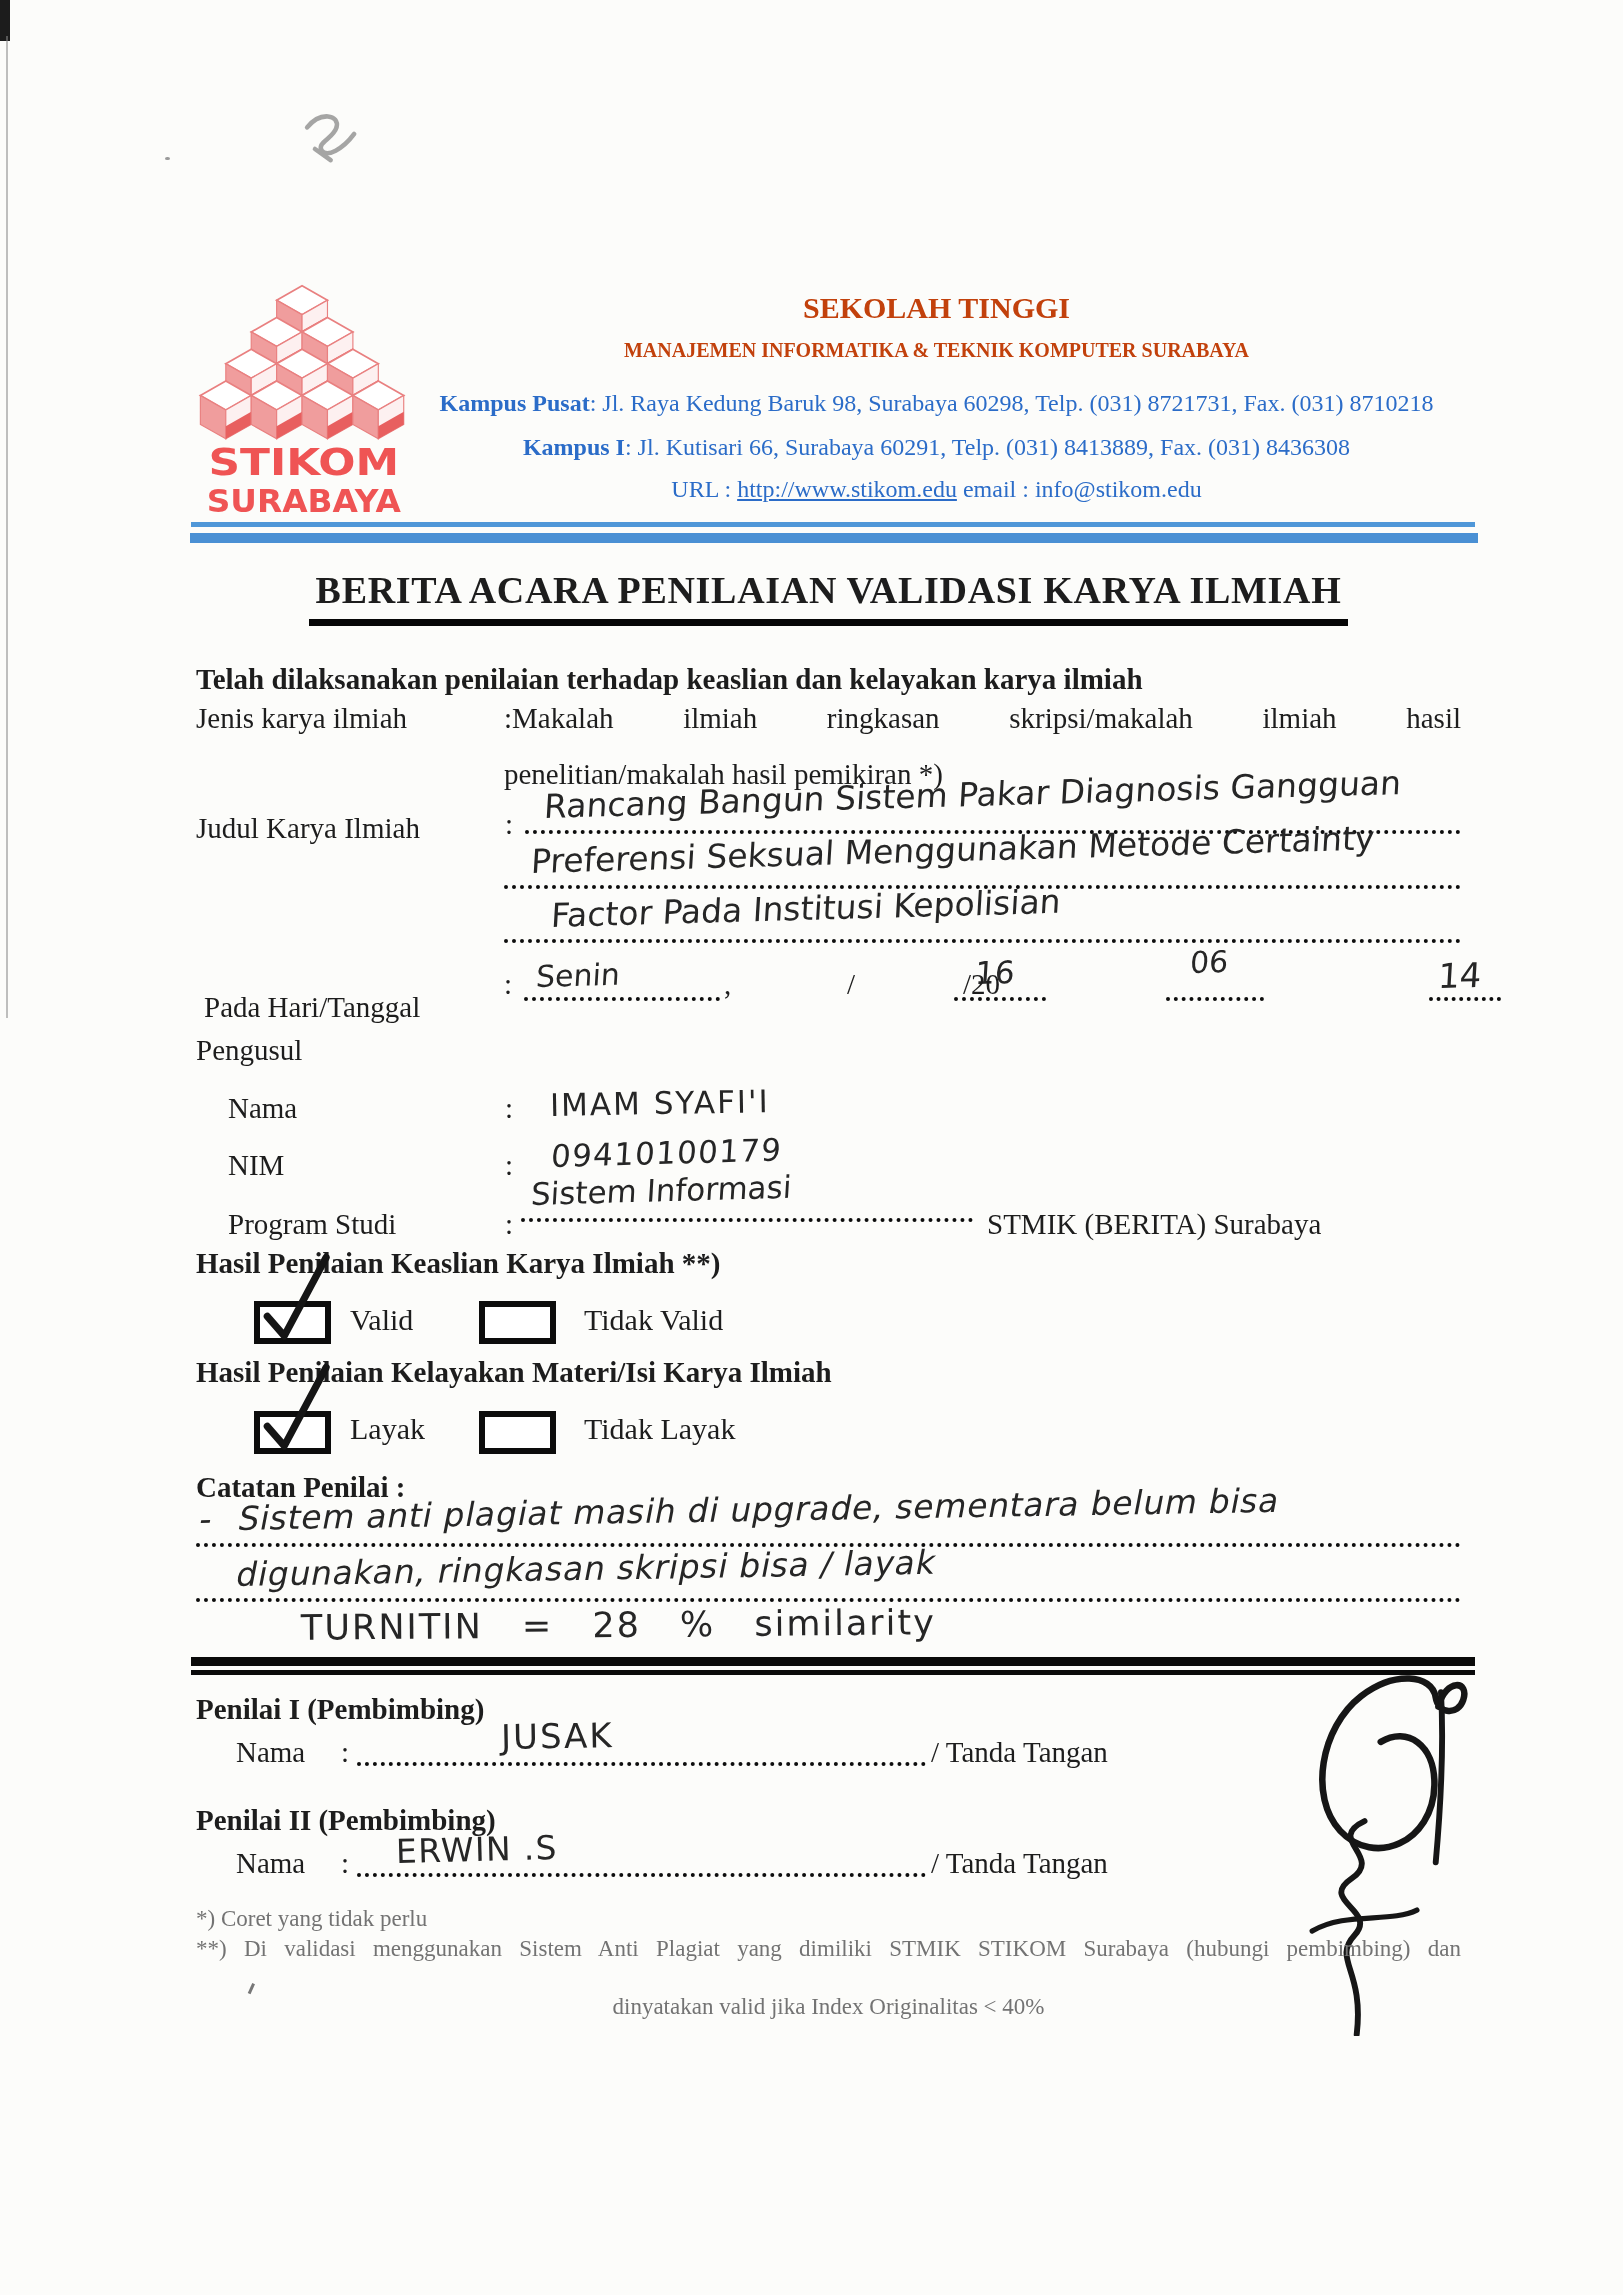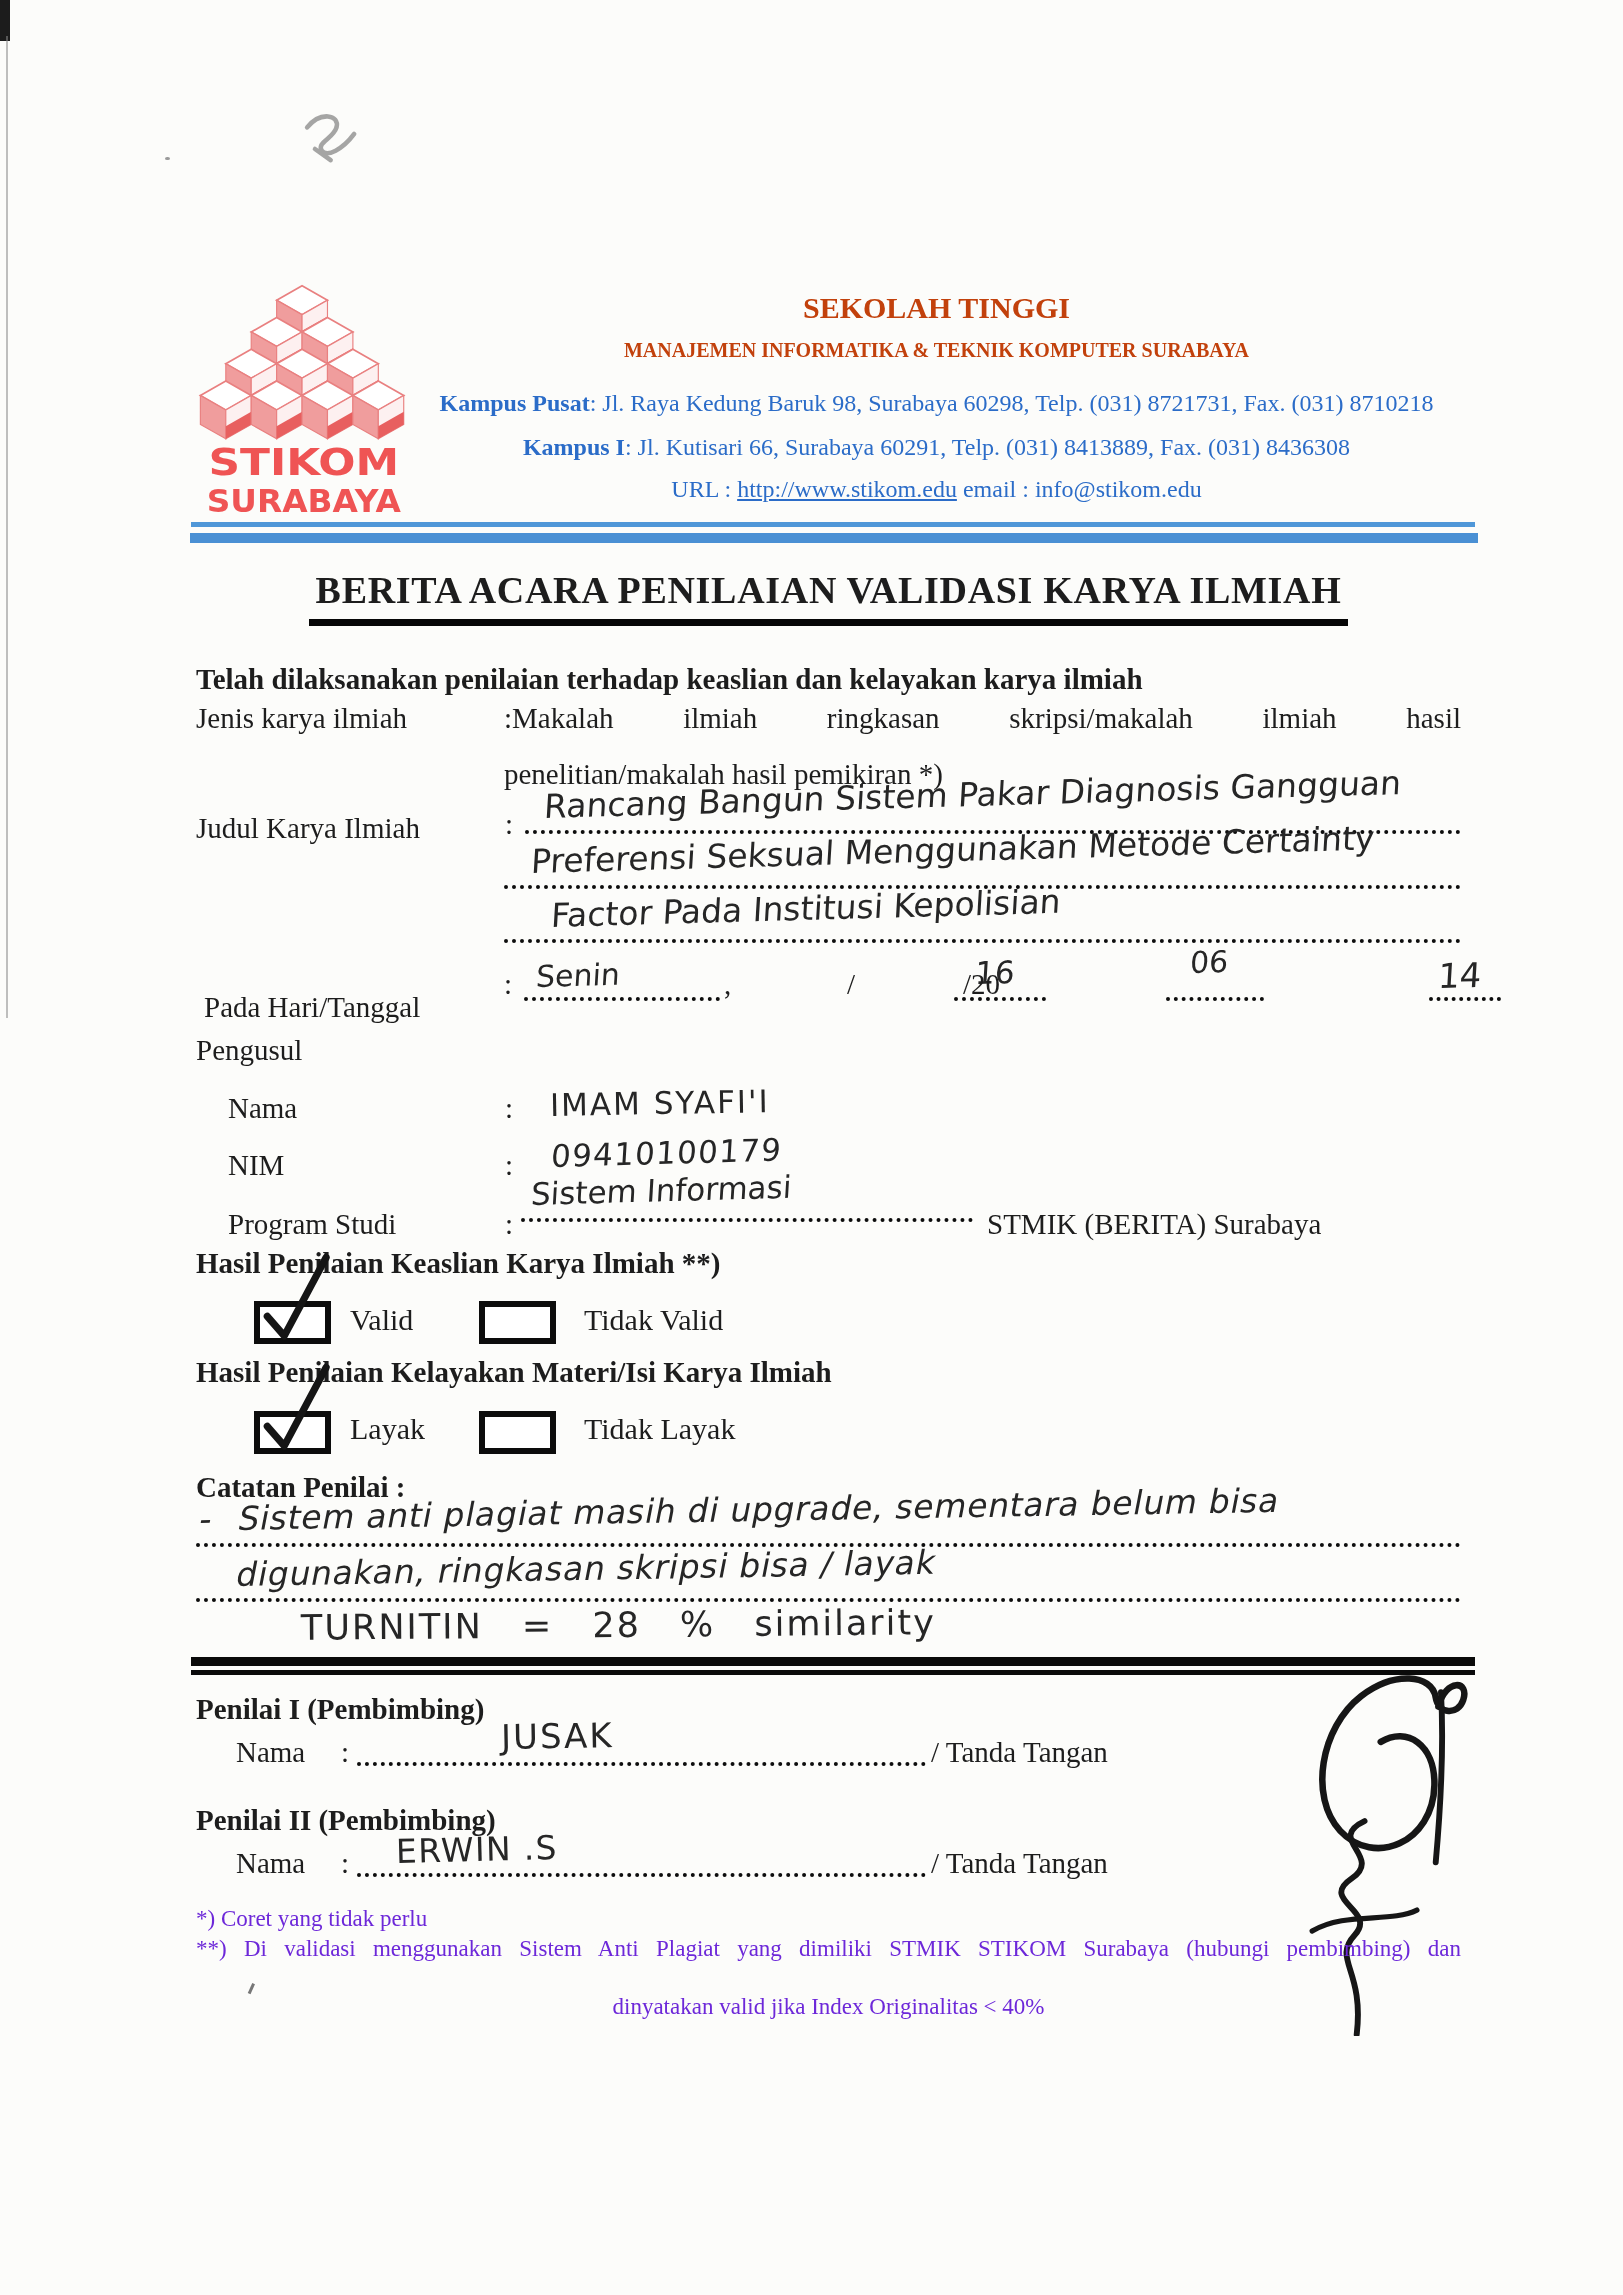--- a/index.html
+++ b/index.html
@@ -18,21 +18,21 @@
   .hw-mess{transform:rotate(-1deg) skewX(-12deg);transform-origin:left bottom;display:inline-block;letter-spacing:0.7px;}
   .dotline{position:absolute;border-bottom:4.6px dotted #0d0d0d;}
   .dotline .hwin{position:absolute;bottom:3.9px;}
   .dotseg{display:inline-block;border-bottom:4.6px dotted #0d0d0d;position:relative;height:34px;vertical-align:bottom;}
   .dotseg .hwin{position:absolute;bottom:2.6px;left:10%;}
   .cbox{position:absolute;width:65px;height:31px;border:6.5px solid #0c0c0c;background:#fff;}
   .cblabel{position:absolute;font-size:30px;font-family:"Liberation Serif",serif;white-space:nowrap;}
   .rule-blue-thin{position:absolute;background:#4f97d8;height:4.6px;}
   .rule-blue-thick{position:absolute;background:#4a90d4;height:9.8px;}
   .rule-black{position:absolute;background:#0a0a0a;}
-  .foot{font-size:23px;color:#6d28d9;white-space:nowrap;}
+  .foot{font-size:23px;color:#737373;white-space:nowrap;}
   .titlebar{display:inline-block;padding:0 6.5px 6.5px 6.5px;border-bottom:7.2px solid #060606;
     font-size:38px;font-weight:bold;letter-spacing:0.7px;white-space:nowrap;}
   .hline{line-height:1;}
   svg{display:block;}
 </style>
 </head>
 <body>
 
 <div class="page">
 

